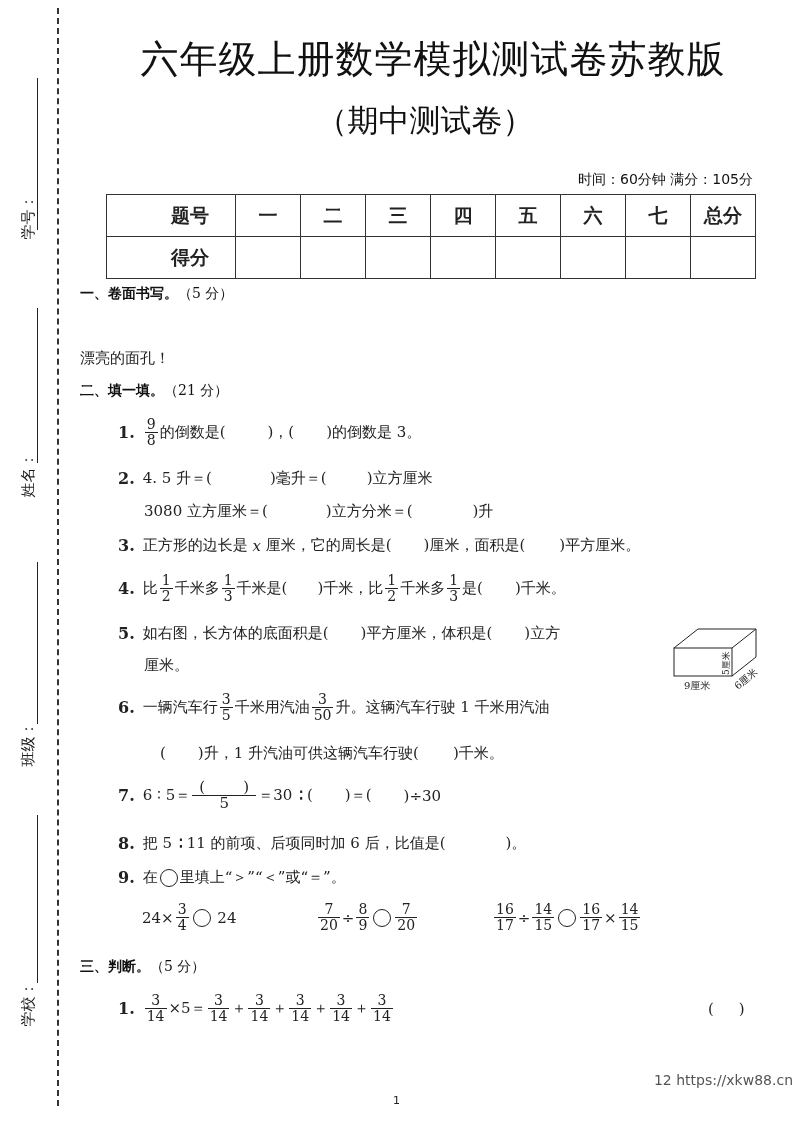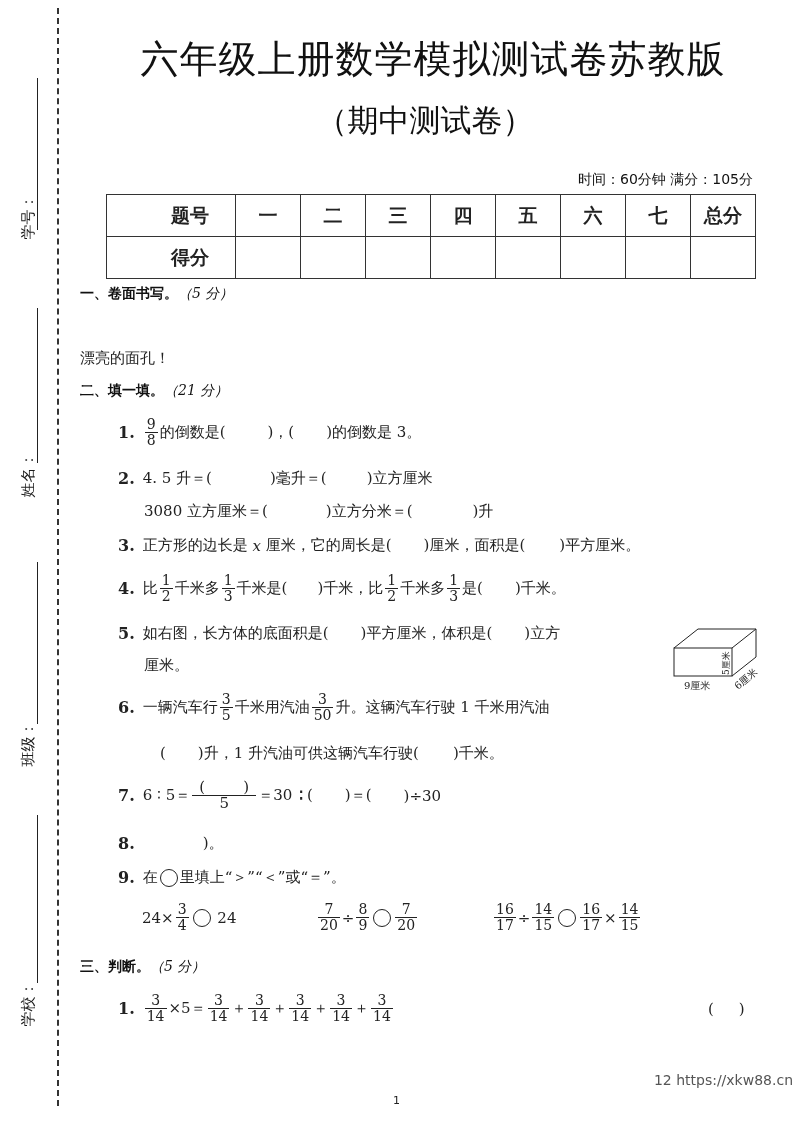--- a/index.html
+++ b/index.html
@@ -43,21 +43,21 @@
   table.score td {
     border:1.3px solid #333; height:39px; text-align:center;
     font-family:"DejaVu Sans", sans-serif; font-size:19px; font-weight:bold; color:#222;
   }
   table.score td.first { width:88px;padding-left:39px; }
 
   .section {
     position:absolute; left:80px;
     font-family:"DejaVu Sans", sans-serif; font-size:14px; font-weight:bold; color:#111;
   }
-  .section .pts { font-weight:normal; font-family:"DejaVu Serif", serif;font-style:italic; }
+  .section .pts { font-weight:normal; font-family:"DejaVu Serif", serif; }
   .para {
     position:absolute; left:80px; width:690px;
     font-size:15px; line-height:31px; color:#222;
   }
   .para .indent { display:inline-block; width:38px; }
 
   .q {
     position:absolute; left:118px; font-size:15px; color:#222; white-space:nowrap;
     display:flex; align-items:center;
   }
@@ -260,20 +260,21 @@
     </span>
   <span>＝30 ∶ (</span>
     <span class="blank" style="width:32px"></span>
     <span>)＝(</span>
     <span class="blank" style="width:32px"></span>
     <span>)÷30</span>
 </div>
 
 <div class="q" style="top:834px;">
   <span class="qn">8.</span>
+  <span>把 5 ∶ 11 的前项、后项同时加 6 后，比值是(</span>
     <span class="blank" style="width:60px"></span>
     <span>)。</span>
 </div>
 
 <div class="q" style="top:868px;">
   <span class="qn">9.</span>
   <span>在</span>
     <span class="circle"></span>
     <span>里填上“＞”“＜”或“＝”。</span>
 </div>

